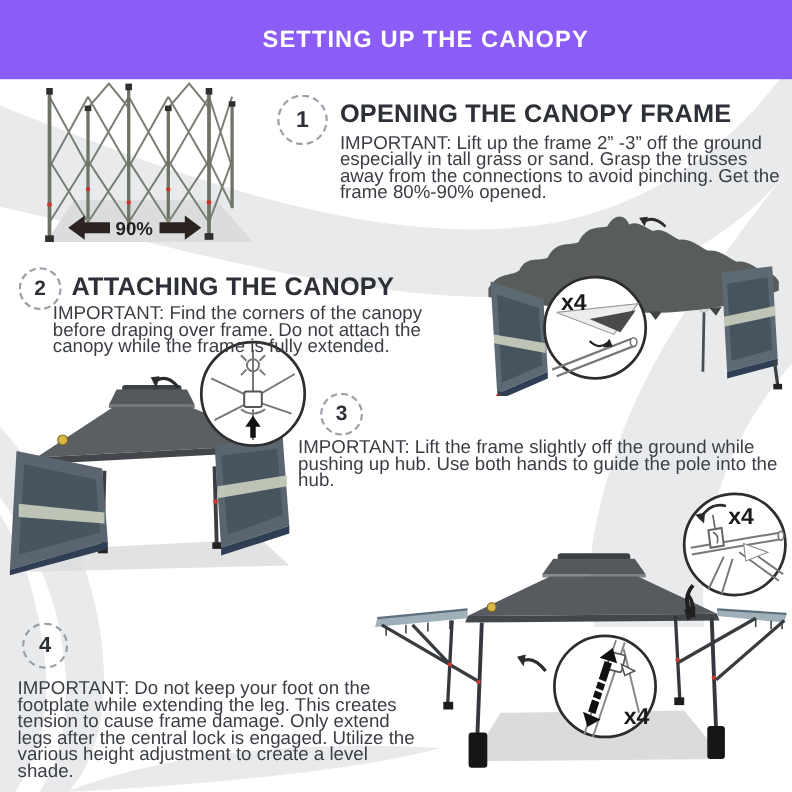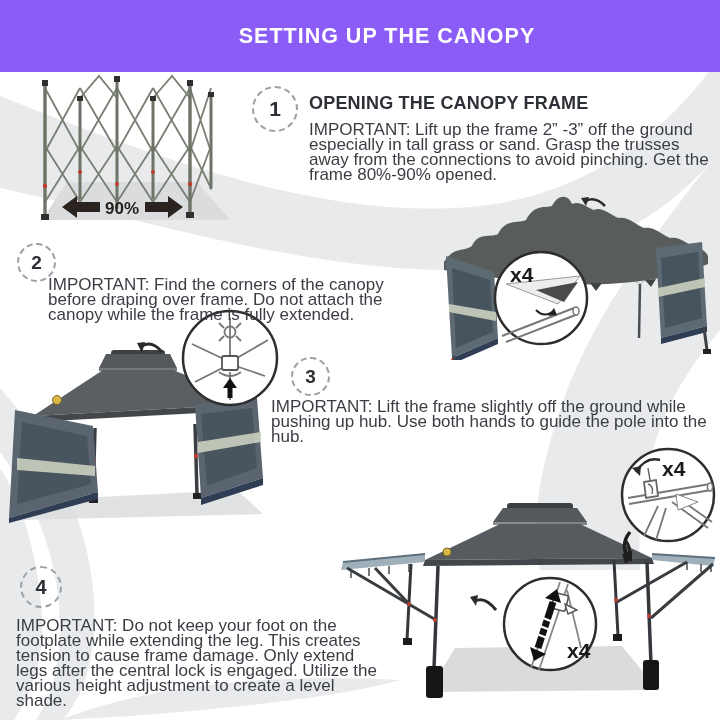--- a/index.html
+++ b/index.html
@@ -16,21 +16,21 @@
   }
   .header-title {
     margin:0; color:#ffffff; font-size:21.5px; font-weight:bold; letter-spacing:1px;
   }
   .badge {
     position:absolute; z-index:4; border:2px dashed #9aa0a8; border-radius:50%;
     display:flex; align-items:center; justify-content:center;
     font-weight:bold; color:#2d3036; background:transparent;
   }
   .step-title {
-    position:absolute; z-index:4; margin:0; font-size:18px; font-weight:bold;
+    position:absolute; z-index:4; margin:0; font-size:23px; font-weight:bold;
     color:#2d3036; letter-spacing:0.2px; line-height:21px; white-space:nowrap;
   }
   .step-title.wrap { white-space:normal; }
   .step-body {
     position:absolute; z-index:4; margin:0; font-size:17px; line-height:15px;
     color:#3a3e44;
   }
   .ill { position:absolute; z-index:2; }
   .ill.over { z-index:3; }
   svg text.pct { font-family:"Liberation Sans",sans-serif; font-weight:bold; font-size:17px; fill:#231f1c; }
@@ -55,20 +55,21 @@
 
   <div class="badge" style="left:252px;top:86px;width:42px;height:42px;font-size:21px;">
     <span>1</span>
   </div>
   <h2 class="step-title" style="left:309px;top:93px;">OPENING THE CANOPY FRAME</h2>
   <p class="step-body" style="left:309px;top:122px;width:406px;">IMPORTANT: Lift up the frame  2” -3”  off the ground especially in tall grass or sand. Grasp the trusses away from the connections to avoid pinching. Get the frame 80%-90% opened.</p>
 
   <div class="badge" style="left:17px;top:243px;width:35px;height:35px;font-size:19px;">
     <span>2</span>
   </div>
+  <h2 class="step-title" style="left:65px;top:250px;">ATTACHING THE CANOPY</h2>
   <p class="step-body" style="left:48px;top:277px;width:378px;">IMPORTANT:  Find the corners of the canopy before draping over frame. Do not attach the canopy while the frame is fully extended.</p>
 
   <div class="badge" style="left:291px;top:357px;width:35px;height:35px;font-size:19px;">
     <span>3</span>
   </div>
   <p class="step-body" style="left:271px;top:399px;width:452px;">IMPORTANT: Lift the frame slightly off the ground while pushing up hub. Use both hands to guide the pole into the hub.</p>
 
 
   <div class="badge" style="left:20px;top:566px;width:38px;height:38px;font-size:20px;">
     <span>4</span>

